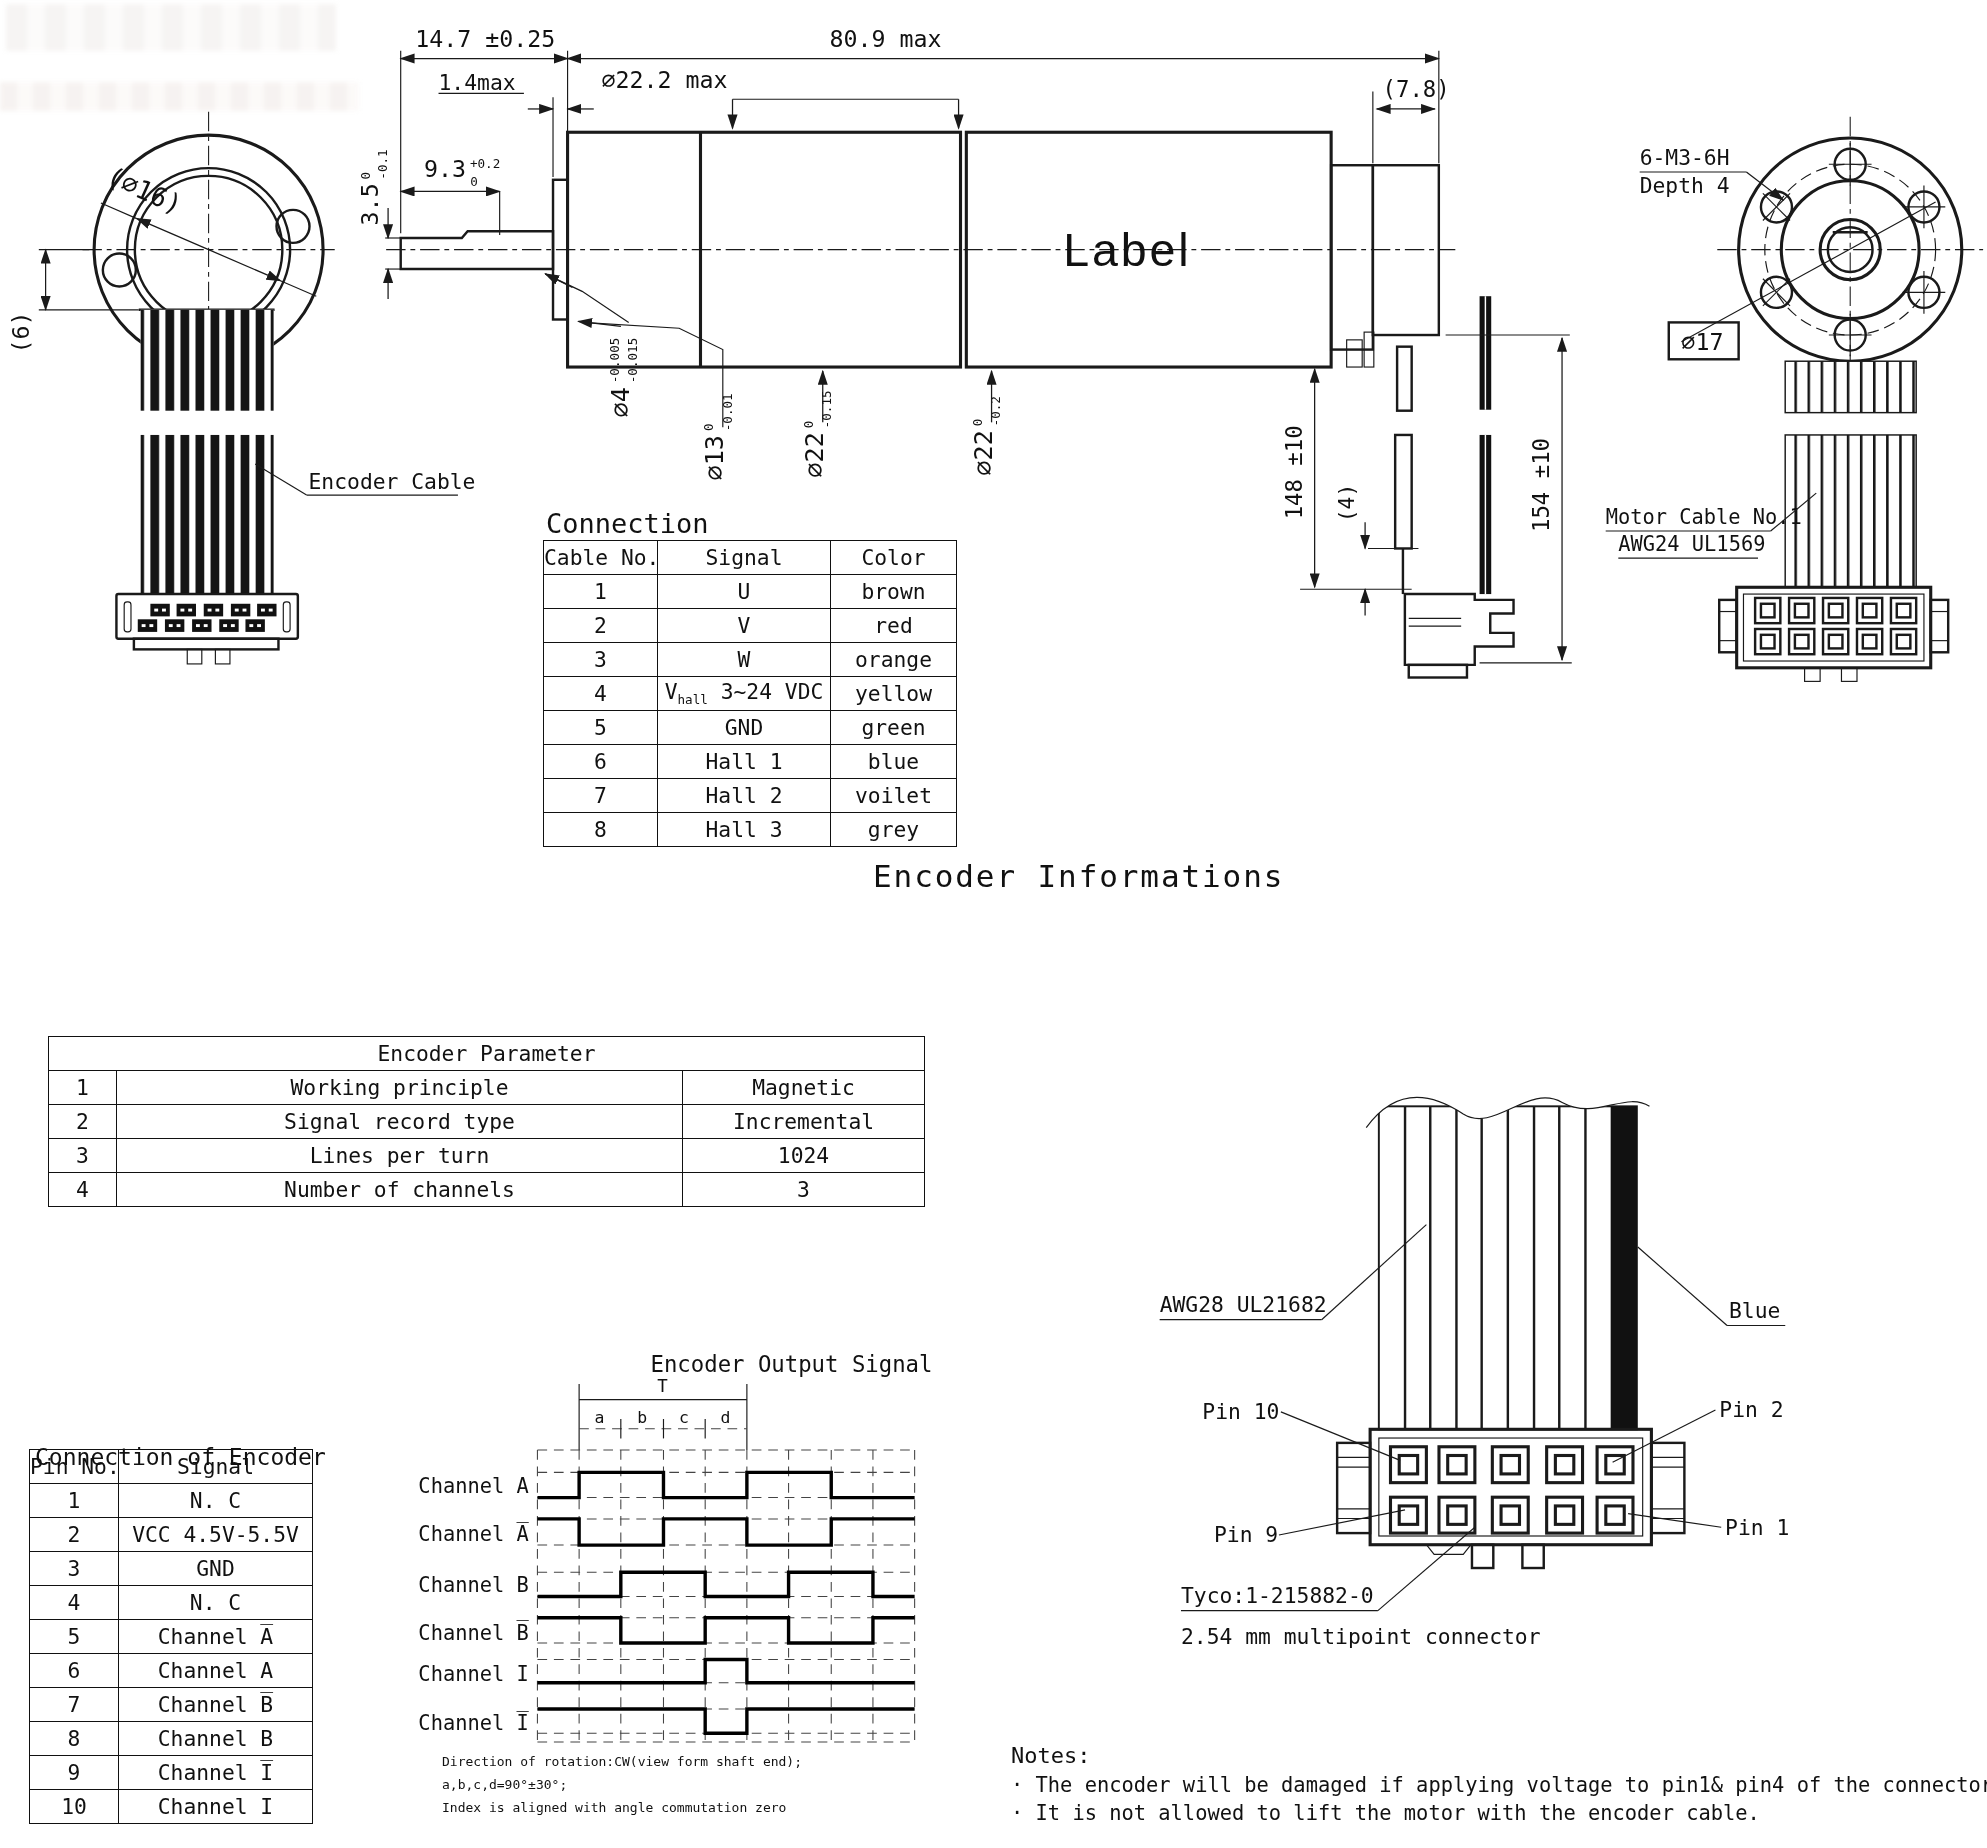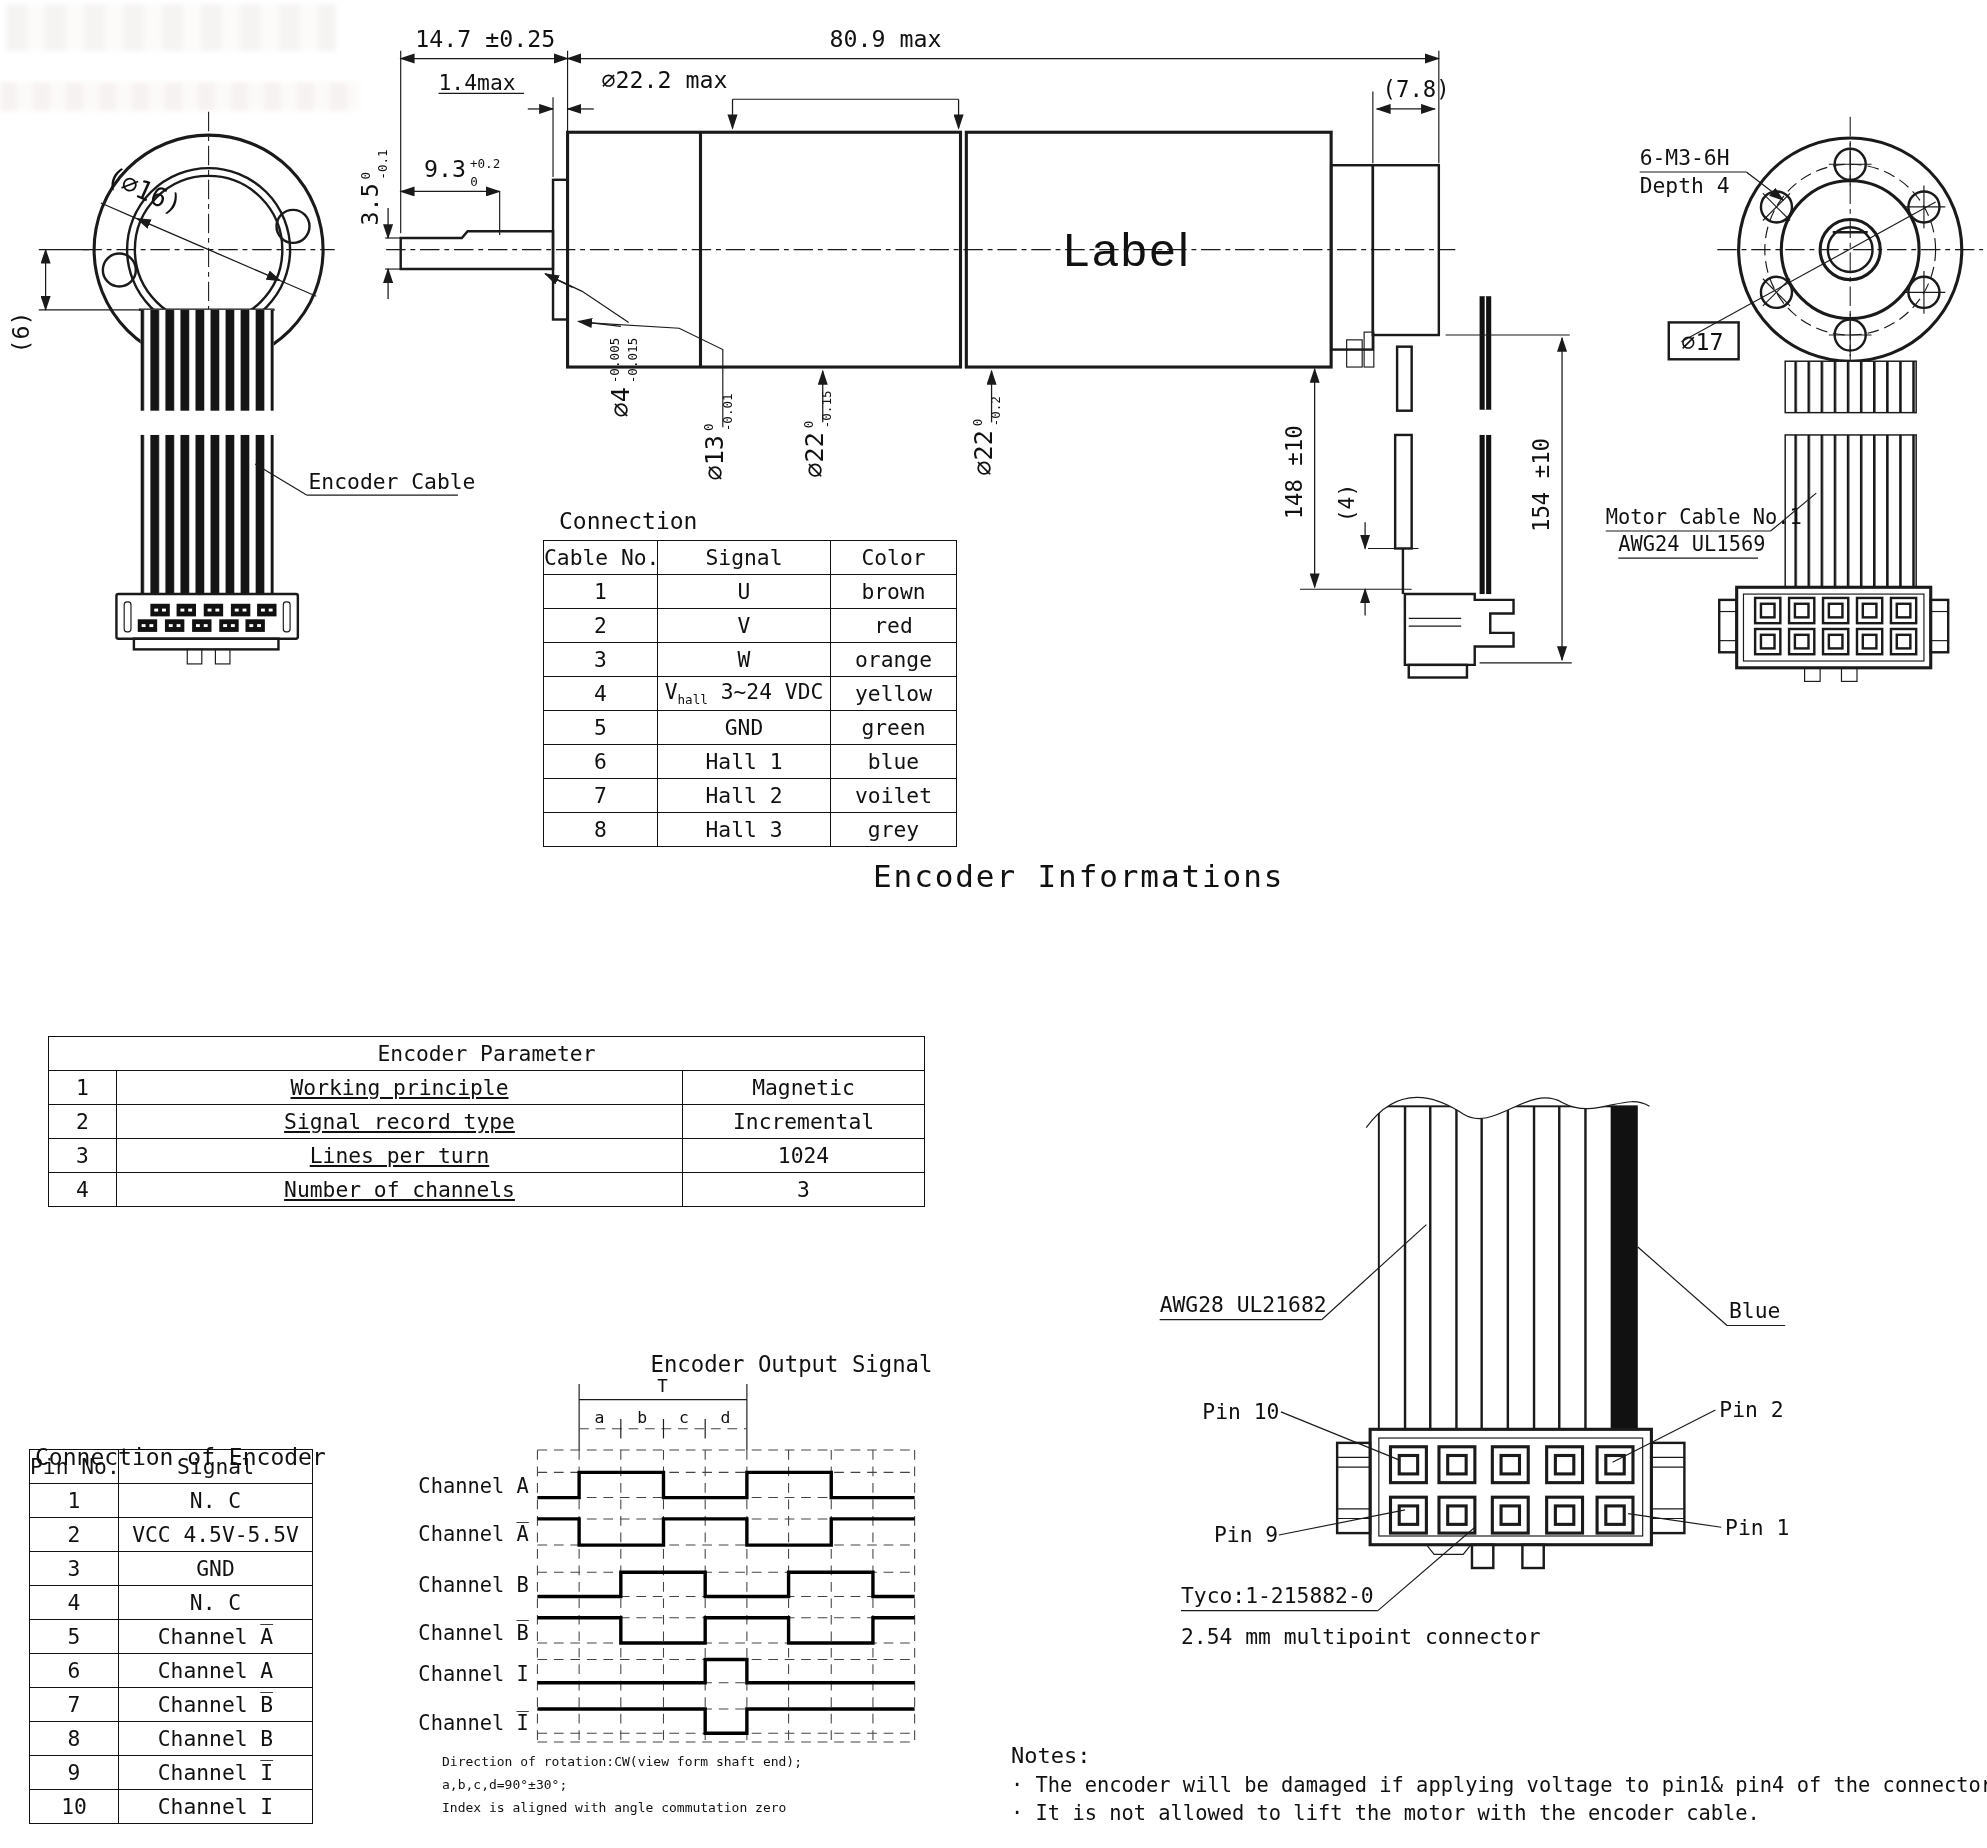--- a/index.html
+++ b/index.html
@@ -14,21 +14,21 @@
   .cl{stroke:#1a1a1a;stroke-width:1.1;fill:none;stroke-dasharray:20 5 5 5;}
   .dash{stroke:#444;stroke-width:1.1;fill:none;stroke-dasharray:10 7;}
   .wave{stroke:#000;stroke-width:3.5;fill:none;}
   .wfill{fill:#fff;}
   .tol{font-size:13px;}
   table.tbl{position:absolute;border-collapse:collapse;table-layout:fixed;}
   table.tbl td{border:1.9px solid #111;height:33px;padding:0;text-align:center;
                font-size:21.3px;white-space:nowrap;overflow:hidden;}
   td.sig{text-align:left;padding-left:9.7px;}
   td.colr{text-align:left;padding-left:29px;}
-  td.param{text-align:left;padding-left:110px;text-decoration:underline;}
+  td.param{text-align:left;padding-left:110px;}
   td.ttl{text-align:left;padding-left:138px;margin-left:28px;}
   td.pinhdr{text-align:left;padding-left:5.8px;}
   sub.vs{font-size:12.6px;}
   .abslbl{position:absolute;white-space:nowrap;}
   #watermark1,#watermark2{position:absolute;filter:blur(1.9px);opacity:.55;}
   #watermark1{left:5.8px;top:3.9px;width:330px;height:47px;
     background:repeating-linear-gradient(90deg,#efecea 0 21.3px,#faf8f7 21.3px 39px);}
   #watermark2{left:0;top:82px;width:359px;height:29px;
     background:repeating-linear-gradient(90deg,#f0e9e6 0 17.5px,#faf6f4 17.5px 33px);}
 </style>
@@ -328,21 +328,21 @@
           <rect x="1885" y="654" width="14" height="14"></rect>
             <rect x="1920" y="654" width="14" height="14"></rect>
           <rect x="1955" y="654" width="14" height="14"></rect>
         </g>
         <rect class="thin" x="1860" y="688" width="16" height="14"></rect>
         <rect class="thin" x="1898" y="688" width="16" height="14"></rect>
       </g>
     </g>
   </svg>
 
-  <div class="abslbl" style="left:559px;top:508px;font-size:23px;">Connection</div>
+  <div class="abslbl" style="left:546px;top:508px;font-size:27px;">Connection</div>
   <table class="tbl" style="left:543px;top:540px;width:412px;">
     <colgroup>
         <col style="width:114px">
         <col style="width:173px">
         <col style="width:126px">
       </colgroup>
     <tbody>
         <tr>
       <td>Cable No.</td>
       <td>Signal</td>

